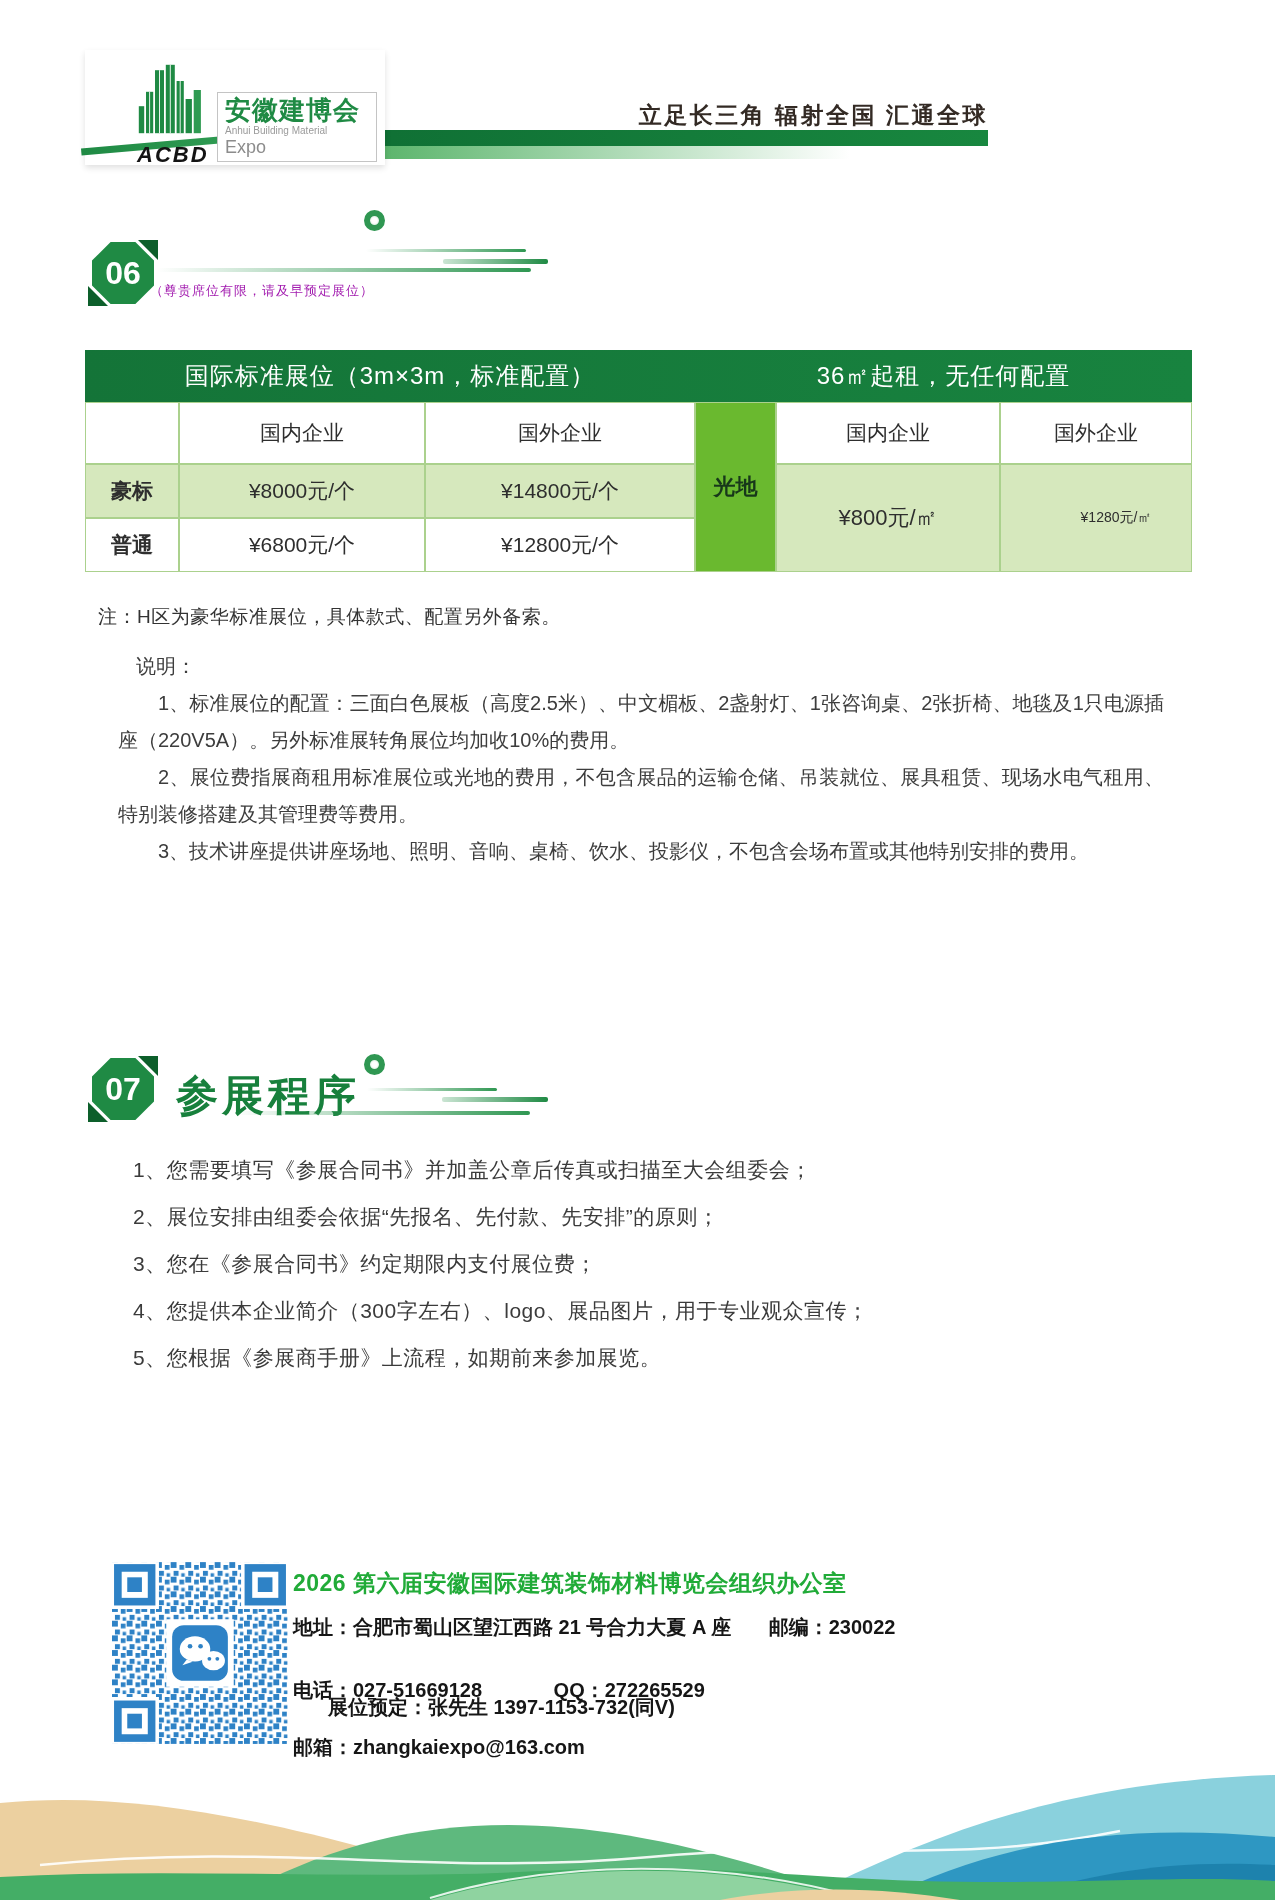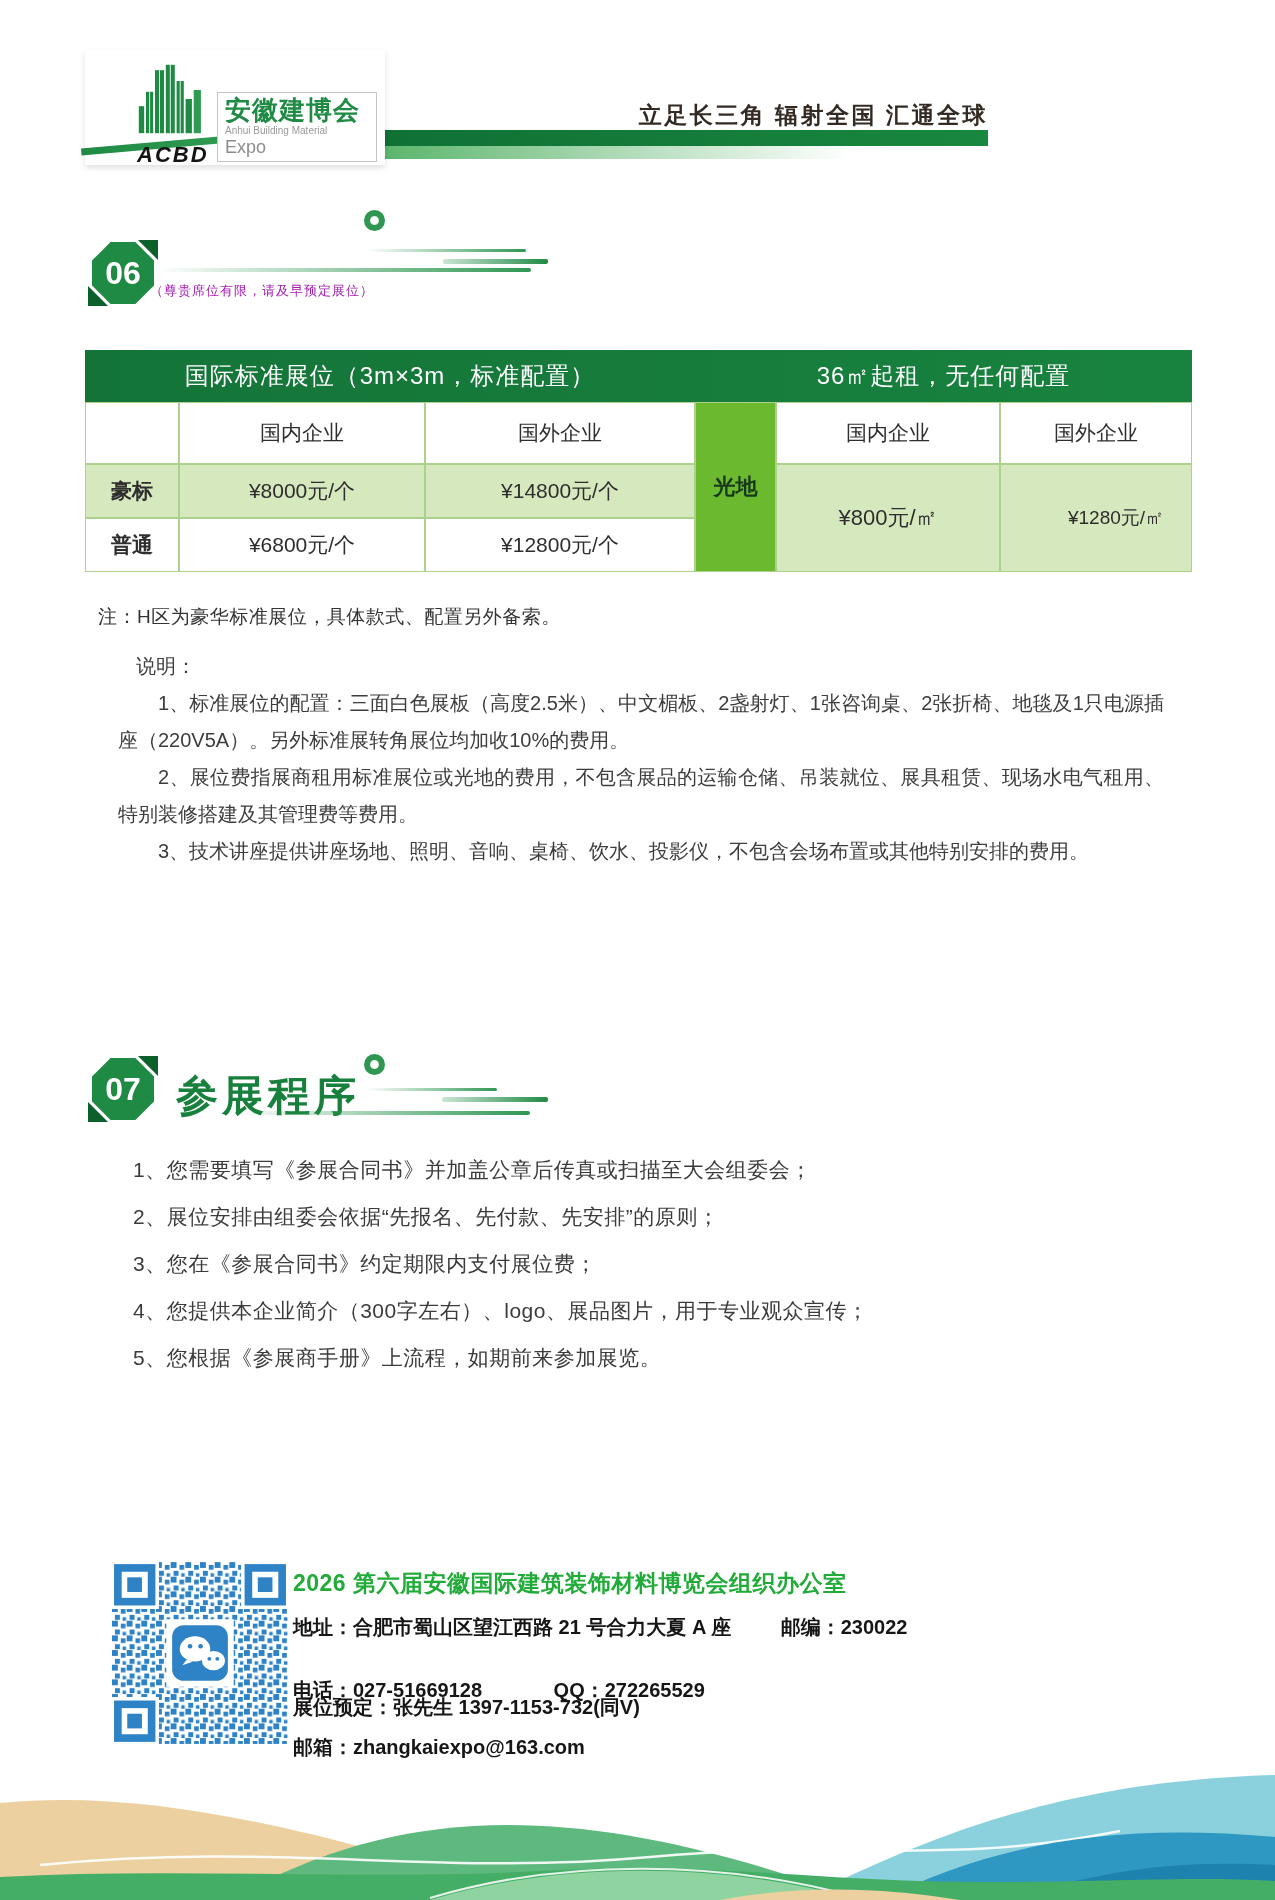--- a/index.html
+++ b/index.html
@@ -52,41 +52,41 @@
   .th-r{flex:1;}
   .tg{position:absolute;left:85px;top:402px;display:grid;
     grid-template-columns:94px 246px 270px 81px 224px 192px;
     grid-template-rows:62px 54px 54px;}
   .c{border:1px solid #abd18d;background:#fff;display:flex;align-items:center;
     justify-content:center;font-size:21px;color:#2e2e2e;}
   .c.hd{font-weight:500;}
   .c.lg{background:#d6e8bd;}
   .c.raw{grid-area:1/4/4/5;background:#6ab92f;font-weight:bold;font-size:22px;color:#17371a;}
   .c.rd{grid-area:2/5/4/6;background:#d6e8bd;font-size:22px;}
-  .c.rf{grid-area:2/6/4/7;background:#d6e8bd;font-size:19px;padding-left:40px;}
+  .c.rf{grid-area:2/6/4/7;background:#d6e8bd;font-size:14px;padding-left:40px;}
   .c.lbl{font-weight:bold;}
 
   .note{position:absolute;left:98px;top:604px;font-size:19px;color:#333;letter-spacing:.5px;}
   .instructions{position:absolute;left:118px;top:648px;width:1046px;font-size:20px;
     color:#3d3d3d;line-height:37px;}
   .instructions .lead{margin-left:18px;}
   .instructions p{margin:0;text-indent:2em;text-align:justify;}
 
   
   .steps{position:absolute;left:133px;top:1146px;width:960px;}
   .step{height:47px;display:flex;align-items:center;font-size:21px;color:#3b3b3b;
     letter-spacing:.5px;}
 
   
   .qr{position:absolute;left:112px;top:1562px;width:176px;height:182px;}
   .f-title{position:absolute;left:293px;top:1568px;font-size:23px;font-weight:bold;
     color:#21ab38;letter-spacing:.5px;}
   .f-line{position:absolute;left:293px;font-size:20px;font-weight:bold;color:#161616;}
-  .f2{top:1614px;} .f3{top:1654px;margin-top:23px;} .f4{top:1694px;} .f5{top:1734px;}
-  .gap-s{margin-left:44px;} .gap-m{margin-left:66px;}
+  .f2{top:1614px;} .f3{top:1654px;margin-top:23px;} .f4{top:1694px;margin-left:35px;} .f5{top:1734px;}
+  .gap-s{margin-left:32px;} .gap-m{margin-left:66px;}
 
   .waves{position:absolute;left:0;bottom:0;width:1275px;height:155px;}
 </style>
 </head>
 <body>
 
 <div class="page">
 
   <div class="tagline-bar"></div>
   <div class="logo-grad-bar"></div>

